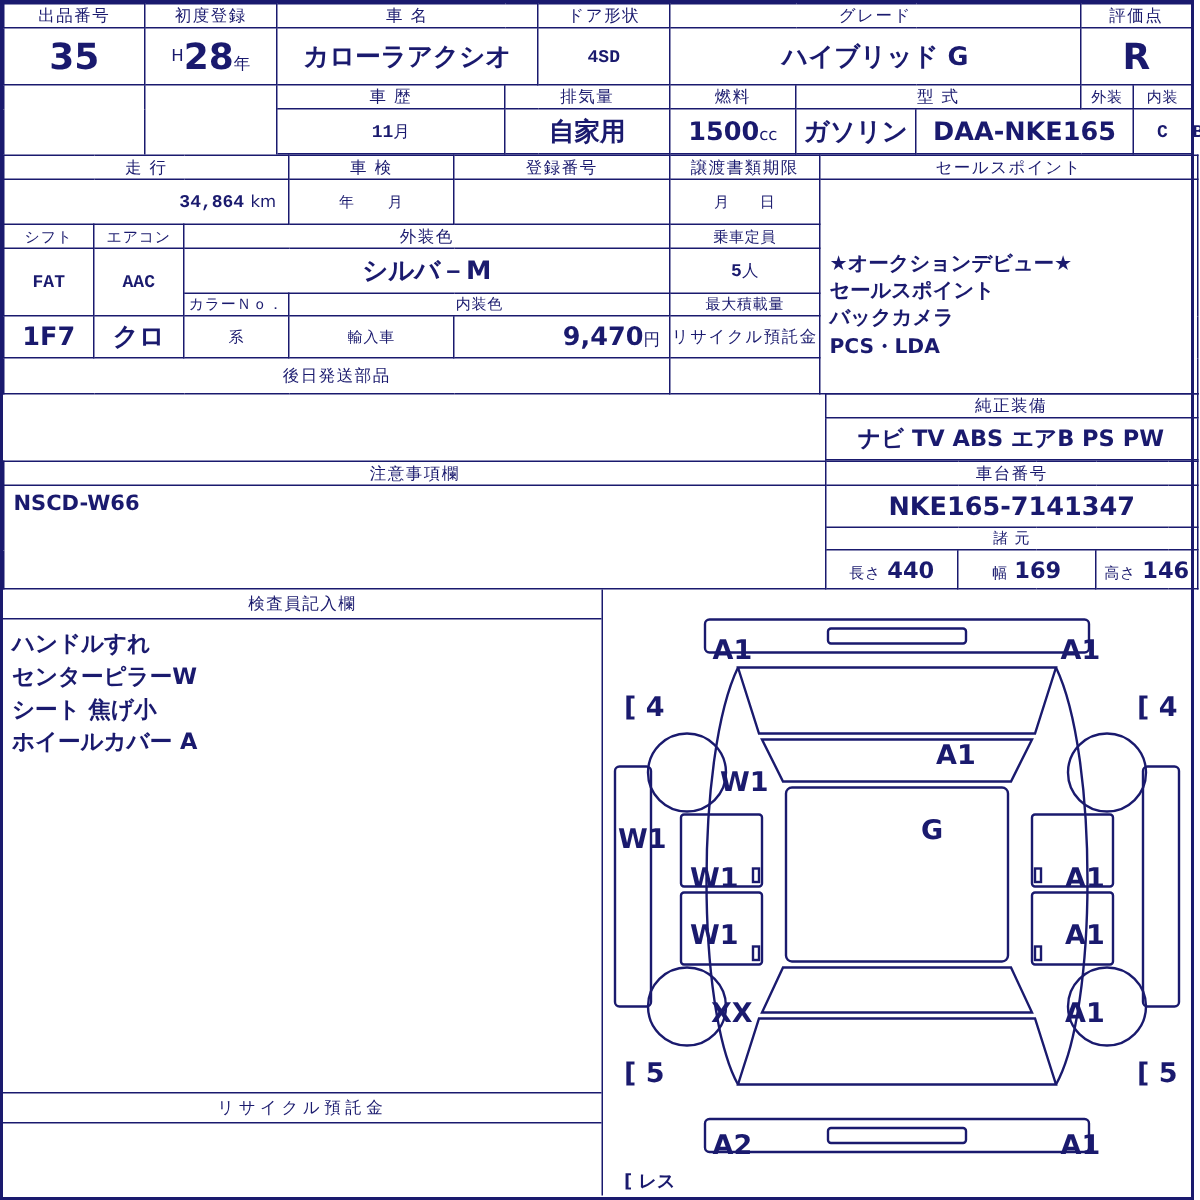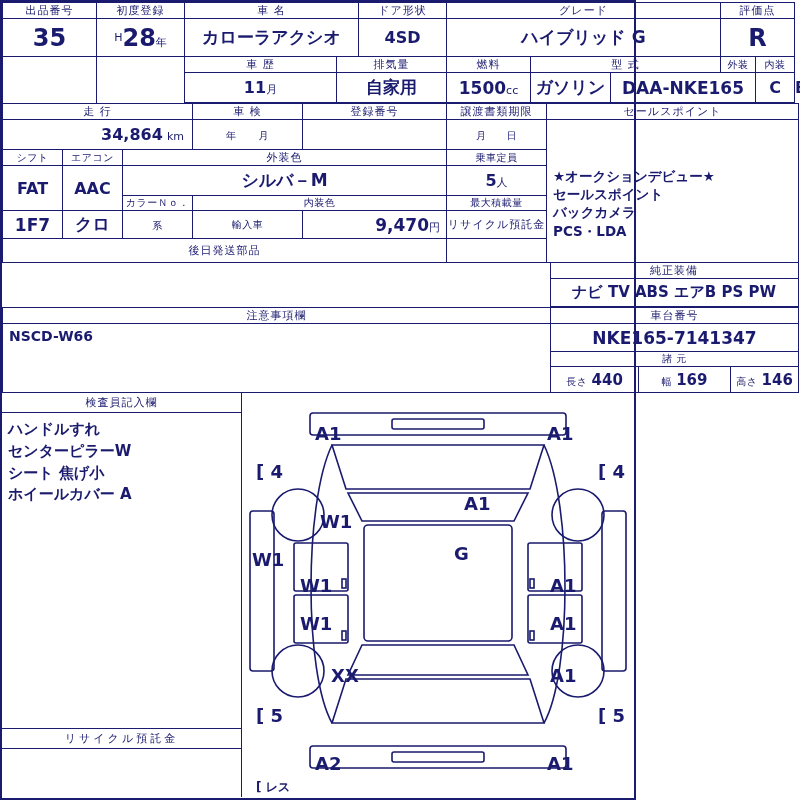--- a/index.html
+++ b/index.html
@@ -6,30 +6,30 @@
   html, body { margin:0; padding:0; }
   body {
     width: 800px; height: 800px;
     background: #fff;
     color: #1a1a6e;
     font-family: "DejaVu Sans", "Liberation Sans", sans-serif;
     font-size: 13px;
     -webkit-font-smoothing: antialiased;
   }
   .sheet {
-    width: 636px; height: 800px;
+    width: 796px; height: 800px;
     position: relative;
     border: 2px solid #1a1a6e;
     padding: 0;
   }
   table.grid { border-collapse: collapse; width: 100%; table-layout: fixed; }
   table.grid td { border: 1px solid #1a1a6e; padding: 0; vertical-align: middle; text-align: center; }
   .lbl { font-size: 11px; letter-spacing: 1px; padding: 2px 0; }
   .lbl-sm { font-size: 10px; letter-spacing: 0.5px; }
-  .val { font-size: 16px; font-weight: bold; }
+  .val { font-size: 12px; font-weight: bold; font-family: Liberation Mono, monospace; }
   .val-lg { font-size: 24px; font-weight: bold; }
   .val-md { font-size: 17px; font-weight: bold; }
   .unit { font-size: 11px; font-weight: normal; }
   .sup { font-size: 11px; vertical-align: super; }
 
   
   .lower { display:flex; }
   .inspector-box { width: 404px; border-right:1px solid #1a1a6e; }
   .diagram-box { flex:1; position: relative; }
 
@@ -316,21 +316,21 @@
         <span class="dmark" style="left:14px;top:68px">[ 4</span>
         <span class="dmark" style="left:356px;top:68px">[ 4</span>
         <span class="dmark" style="left:222px;top:100px">A1</span>
         <span class="dmark" style="left:78px;top:118px">W1</span>
         <span class="dmark" style="left:10px;top:156px">W1</span>
         <span class="dmark" style="left:212px;top:150px">G</span>
         <span class="dmark" style="left:58px;top:182px">W1</span>
         <span class="dmark" style="left:308px;top:182px">A1</span>
         <span class="dmark" style="left:58px;top:220px">W1</span>
         <span class="dmark" style="left:308px;top:220px">A1</span>
-        <span class="dmark" style="left:89px;top:272px">XX</span>
+        <span class="dmark" style="left:72px;top:272px">XX</span>
         <span class="dmark" style="left:308px;top:272px">A1</span>
         <span class="dmark" style="left:14px;top:312px">[ 5</span>
         <span class="dmark" style="left:356px;top:312px">[ 5</span>
         <span class="dmark" style="left:73px;top:360px">A2</span>
         <span class="dmark" style="left:305px;top:360px">A1</span>
         <span class="dmark" style="left:14px;top:386px;font-size:12px">[ レス</span>
       </div>
     </div>
   </div>
 

